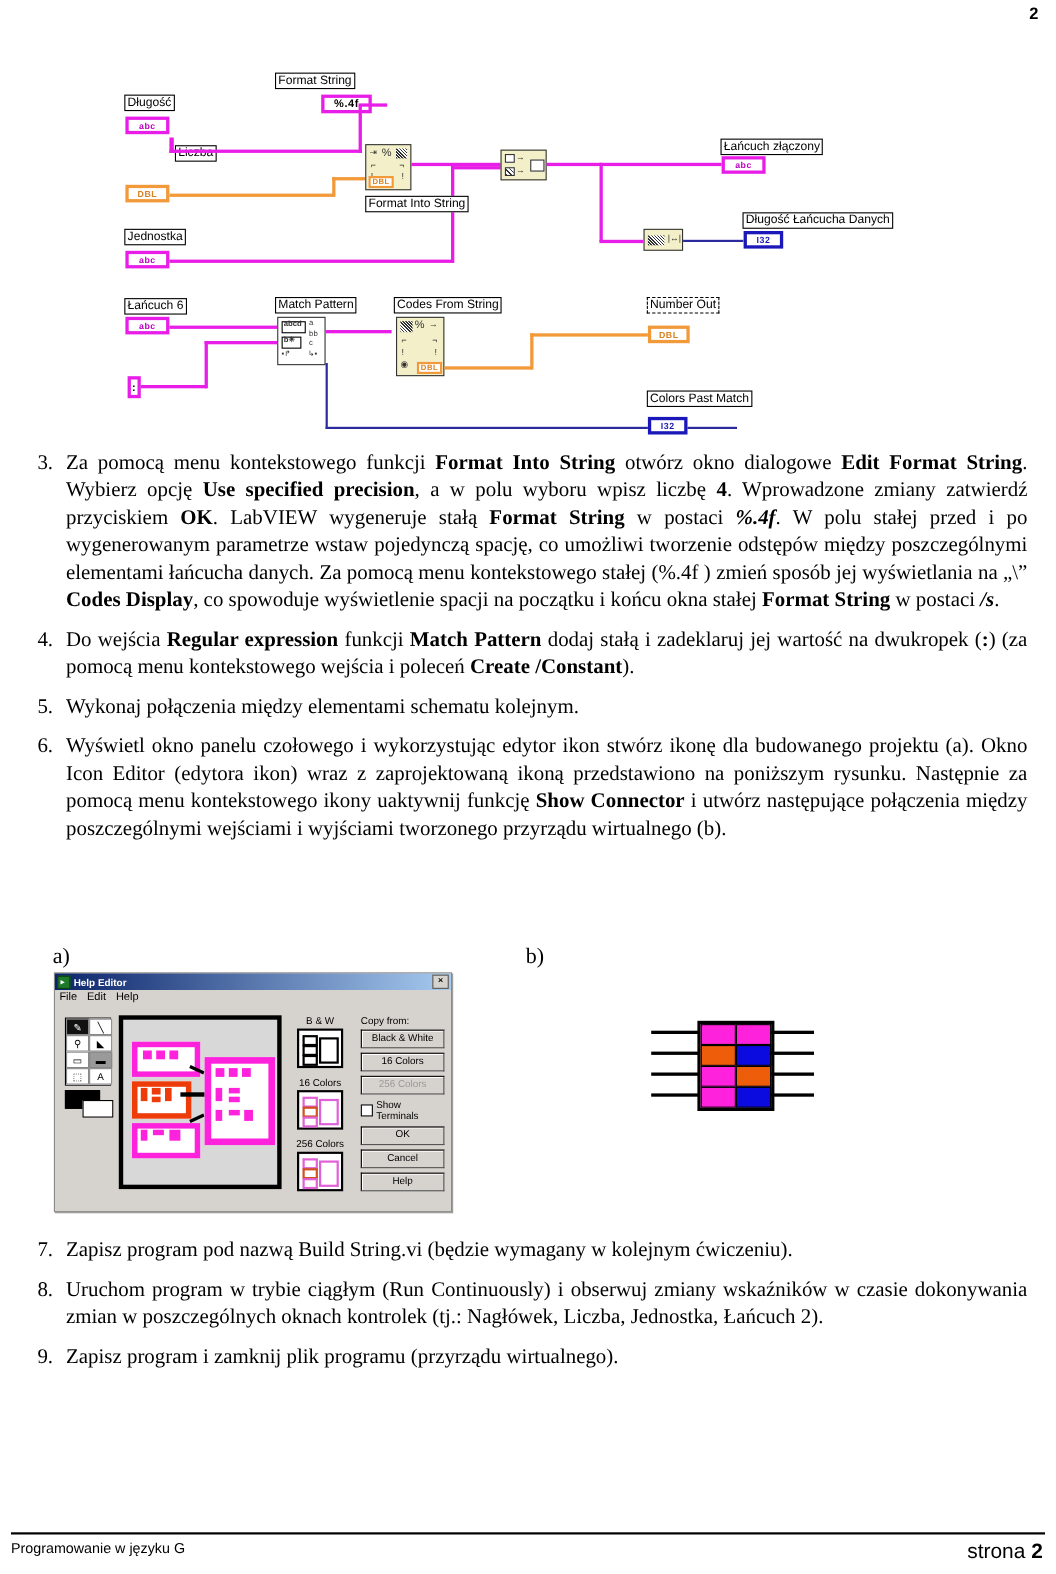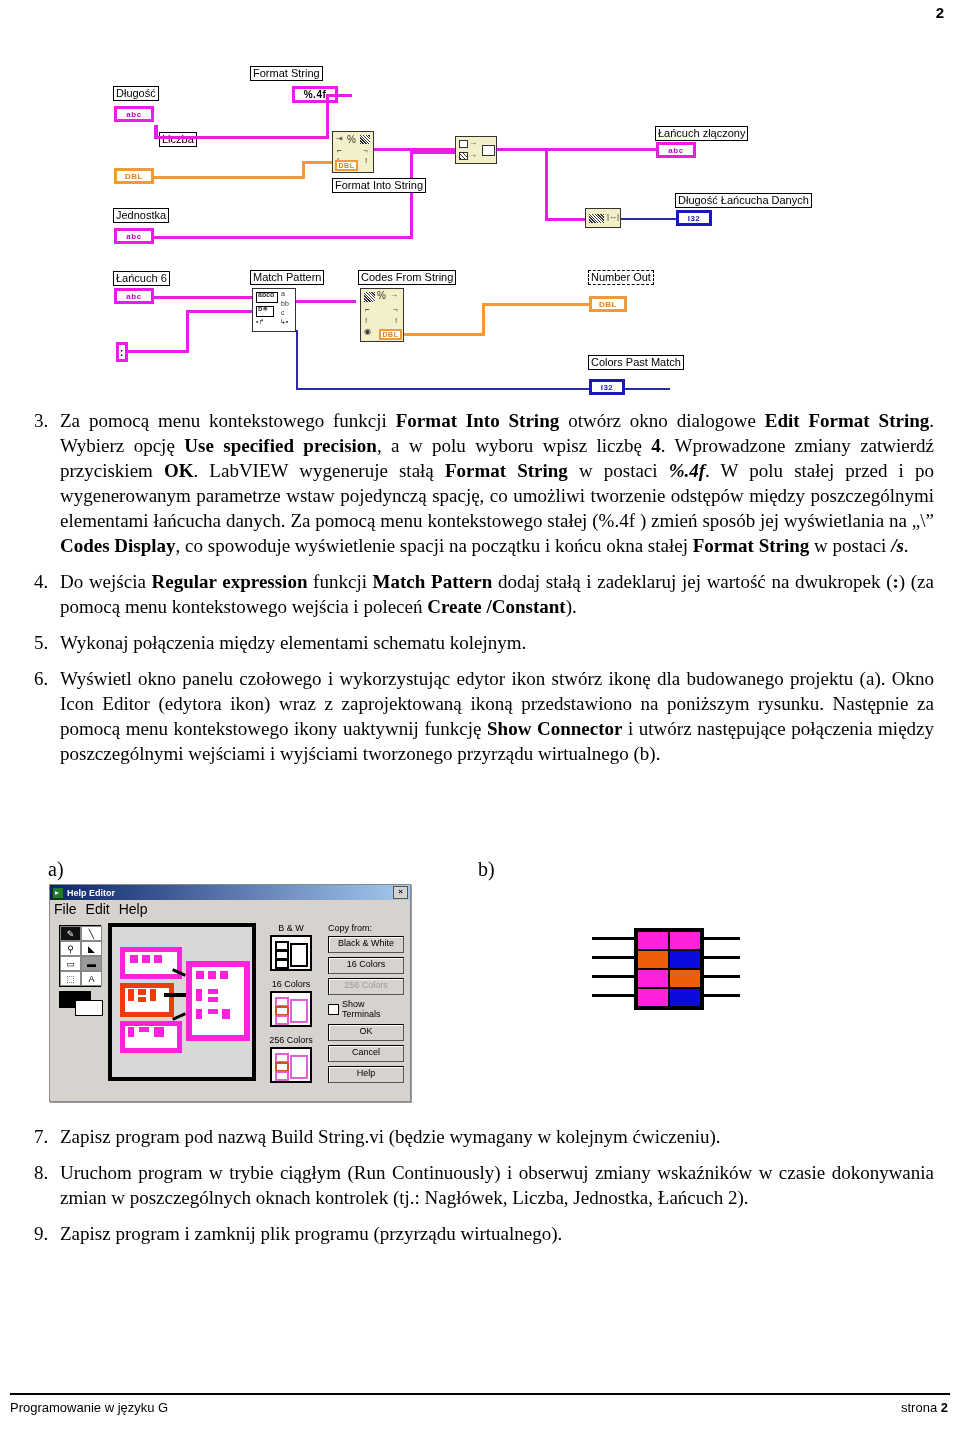--- a/index.html
+++ b/index.html
@@ -82,21 +82,21 @@
   .tb-ico{width:10px;height:10px;background:#1e7a28;border:1px solid #0a3d10;
           margin-right:3px;flex:0 0 10px;position:relative;}
   .tb-ico:after{content:"";position:absolute;left:2px;top:3px;width:0;height:0;
           border-left:4px solid #fff;border-top:2px solid transparent;
           border-bottom:2px solid transparent;}
   .tb-title{flex:1;}
   .tb-close{
     width:13px;height:11px;background:#d6d3ce;border:1px solid #555;
     color:#000;font-size:8px;line-height:9px;text-align:center;font-weight:bold;
   }
-  .menubar{height:13px;display:flex;gap:9px;padding:1px 4px;font-size:14px;color:#000;}
+  .menubar{height:13px;display:flex;gap:9px;padding:1px 4px;font-size:10px;color:#000;}
   .menubar span{cursor:default;}
   .editor-body{position:relative;height:186px;}
 
   .tools{position:absolute;left:9px;top:10px;width:42px;}
   .toolgrid{display:grid;grid-template-columns:21px 21px;grid-template-rows:repeat(4,15px);
             border:1px solid #000;background:#fff;}
   .tool{border:1px solid #888;display:flex;align-items:center;justify-content:center;
         font-size:9px;color:#000;position:relative;background:#fff;}
   .tool.dark{background:#111;}
   .tool.grey{background:#9a9a9a;}
@@ -137,21 +137,21 @@
     grid-template-columns:1fr 1fr;grid-template-rows:repeat(4,1fr);
   }
   .cell{border:1px solid #000;}
   .lead{position:absolute;height:3px;background:#000;}
 
   
   .footrule{position:absolute;left:10px;top:1393px;width:940px;height:2px;background:#000;}
   .footl{position:absolute;left:10px;top:1400px;font-family:"Liberation Sans",sans-serif;
          font-size:13px;}
   .footr{position:absolute;right:12px;top:1400px;font-family:"Liberation Sans",sans-serif;
-         font-size:13px;}
+         font-size:19px;}
   .footr b{font-weight:bold;}
 </style>
 </head>
 <body>
 
 <div class="page">
 
   <div class="hdr-num">2</div>
 
   <div class="bd">

